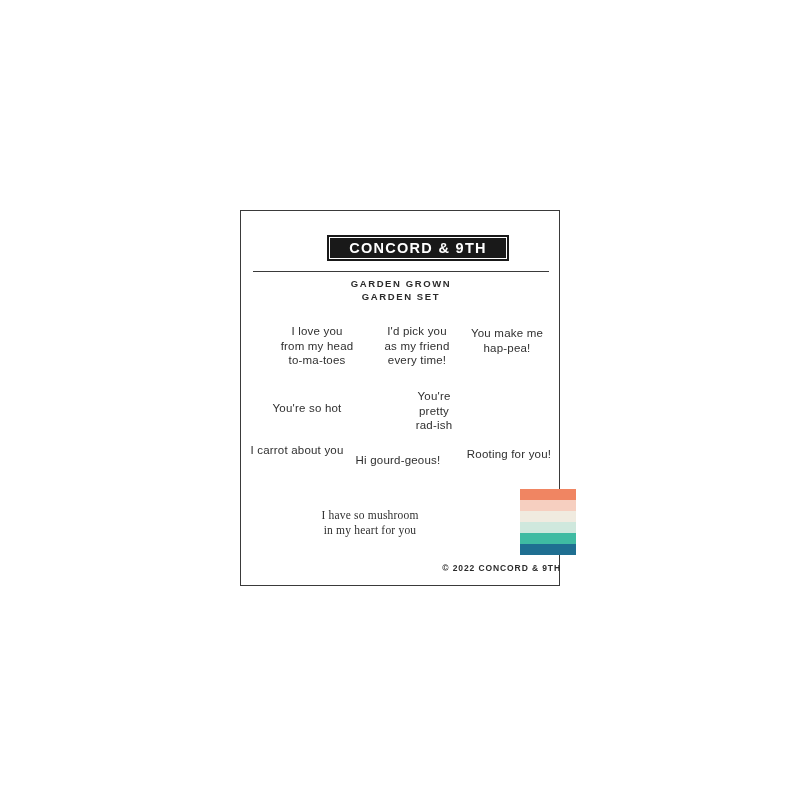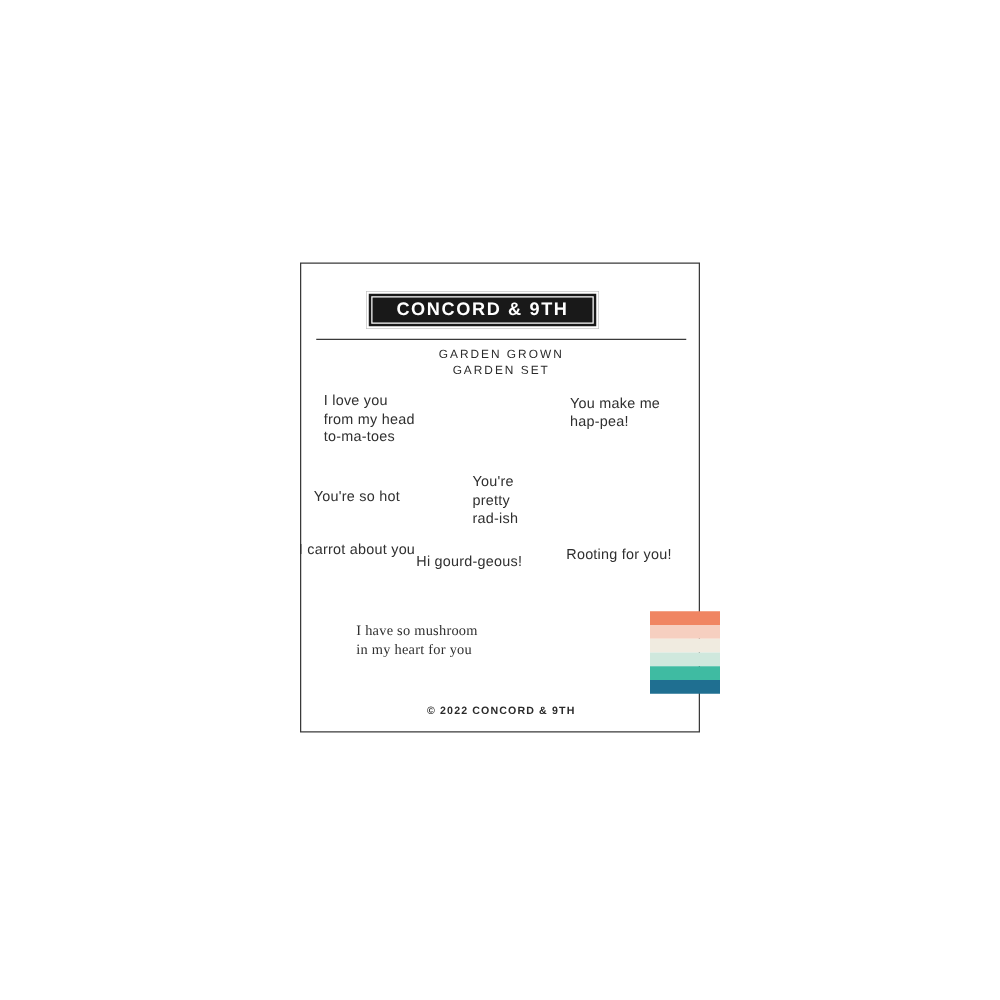--- a/index.html
+++ b/index.html
@@ -27,21 +27,21 @@
     width: 320px;
     height: 376px;
     background: #ffffff;
     border: 1px solid #3a3a3a;
     box-sizing: border-box;
   }
 
   
   #brand-bar {
     position: absolute;
-    left: 52px;
+    left: 84px;
     top: 22px;
     width: 186px;
     height: 30px;
     background: #191919;
     border: 2px solid #ffffff;
     box-sizing: border-box;
     display: flex;
     align-items: center;
     justify-content: center;
   }
@@ -78,34 +78,36 @@
     position: absolute;
     left: 0;
     top: 66px;
     width: 320px;
     text-align: center;
   }
   #set-title .line {
     font-size: 9.5px;
     letter-spacing: 1.6px;
     color: #2b2b2b;
-    font-weight: normal;
+    font-weight: bold;
     line-height: 13px;
     text-align: center;
   }
 
   
   .sentiment {
     position: absolute;
     color: #2f2f2f;
     font-size: 11.5px;
     line-height: 14.5px;
+    text-align: center;
     white-space: pre-line;
     font-family: "Liberation Sans", sans-serif;
     letter-spacing: 0.2px;
+    margin-top: 10px;
   }
 
   
   #swatches {
     position: absolute;
     left: 279px;
     top: 278px;
     width: 56px;
     display: flex;
     flex-direction: column;
@@ -114,21 +116,21 @@
     width: 56px;
     height: 11px;
   }
 
   
   #copyright {
     position: absolute;
     left: 0;
     top: 352px;
     width: 320px;
-    text-align: center;
+    text-align: right;
     font-size: 8.5px;
     letter-spacing: 0.9px;
     color: #2b2b2b;
     font-weight: bold;
   }
 </style>
 </head>
 <body>
 
 <div id="stage">
@@ -157,20 +159,23 @@
         <div class="swatch" style="background: rgb(207, 232, 221);"></div>
         <div class="swatch" style="background: rgb(63, 187, 162);"></div>
         <div class="swatch" style="background: rgb(31, 111, 145);"></div>
       </div>
 
     <div id="copyright">© 2022 CONCORD &amp; 9TH</div>
 
   <div class="sentiment" style="left: 18px; top: 103px; width: 116px;">I love you
 from my head
 to-ma-toes</div>
+      <div class="sentiment" style="left: 118px; top: 103px; width: 116px;">I'd pick you
+as my friend
+every time!</div>
       <div class="sentiment" style="left: 215px; top: 105px; width: 102px;">You make me
 hap-pea!</div>
       <div class="sentiment" style="left: 10px; top: 180px; width: 112px;">You're so hot</div>
       <div class="sentiment" style="left: 137px; top: 168px; width: 112px;">You're
 pretty
 rad-ish</div>
       <div class="sentiment" style="left: -2px; top: 222px; width: 116px;">I carrot about you</div>
       <div class="sentiment" style="left: 212px; top: 226px; width: 112px;">Rooting for you!</div>
       <div class="sentiment" style="left: 92px; top: 232px; width: 130px;">Hi gourd-geous!</div>
       <div class="sentiment" style="left: 44px; top: 287px; width: 170px; font-family: Liberation Serif, serif;">I have so mushroom

